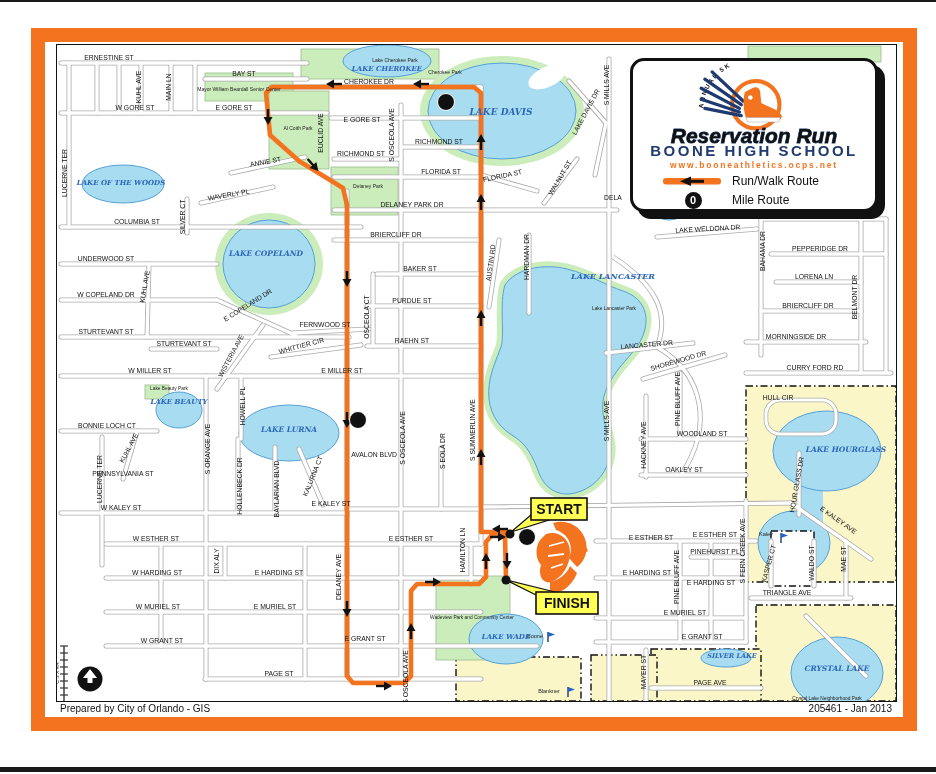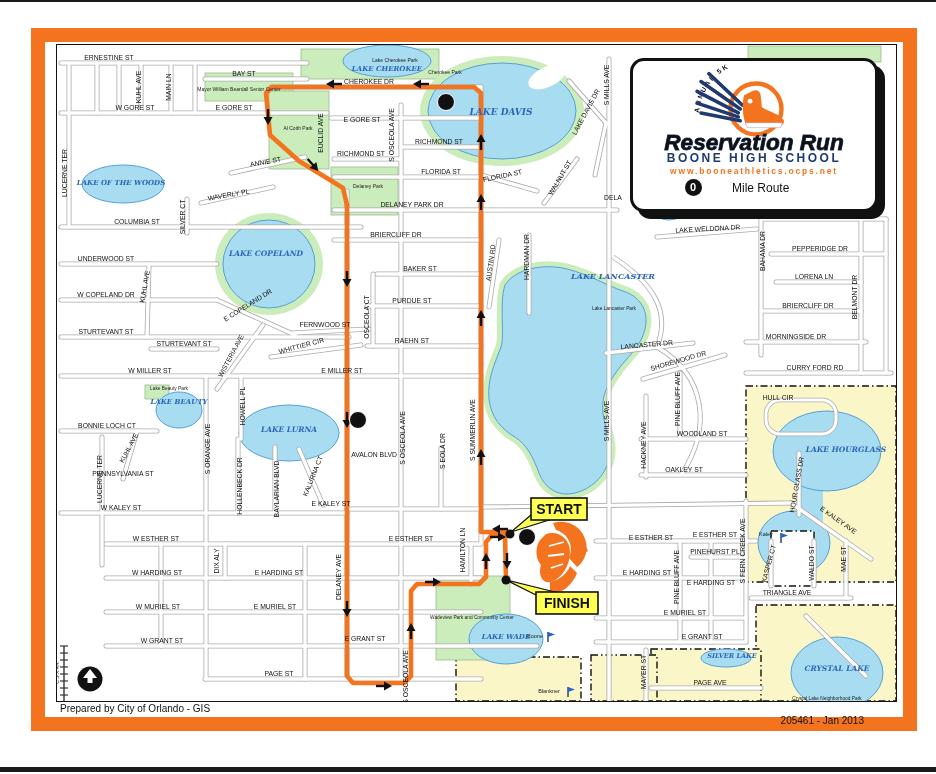--- a/index.html
+++ b/index.html
@@ -7,24 +7,24 @@
   .topline{position:absolute;left:0;top:0;width:936px;height:2px;background:#1a1a1a;}
   .bottombar{position:absolute;left:0;top:767px;width:936px;height:5px;background:#1a1a1a;}
   .frame{position:absolute;left:31px;top:28px;width:886px;height:703px;box-sizing:border-box;border:14px solid #F4731F;}
   .map{position:absolute;left:56px;top:44px;width:839px;height:656px;border:1px solid #111;background:#ffffff;overflow:hidden;}
   .map svg{display:block;}
   text{text-anchor:middle;fill:#101010;font-family:"Liberation Sans",sans-serif;}
   .lk{fill:#2C66B8;font-family:"DejaVu Serif",serif;font-style:italic;font-weight:bold;}
   .tn{fill:#222;}
   .footer{position:absolute;top:703px;font-size:10px;color:#111;}
   .footer.left{left:60px;}
-  .footer.right{right:72px;margin-top:12px;}
+  .footer.right{right:44px;}
   
   .legend{position:absolute;left:630px;top:58px;width:242px;height:148px;background:#fff;border:3.5px solid #111;border-radius:14px;box-shadow:7px 7px 0 0 #111;z-index:5;display:flex;flex-direction:column;align-items:center;}
-  .legend .school{font-size:12px;font-weight:bold;color:#1E3A70;letter-spacing:2.5px;margin-top:-6px;}
+  .legend .school{font-size:15px;font-weight:bold;color:#1E3A70;letter-spacing:2.5px;margin-top:-6px;}
   .legend .url{font-size:8.5px;font-weight:bold;color:#F4731F;letter-spacing:1.8px;margin-top:1px;}
   .legrow{display:flex;align-items:center;width:200px;height:19px;margin-top:2px;}
   .legrow .sym{width:78px;display:flex;justify-content:center;align-items:center;}
   .legrow .lab{font-size:12px;color:#111;}
   .milesym{width:17px;height:17px;border-radius:50%;background:#111;color:#fff;font-weight:bold;font-size:11px;line-height:17px;text-align:center;}
 </style>
 </head>
 <body>
 
 <div class="topline"></div>
@@ -541,20 +541,30 @@
       <path d="M100,34 L108,30 C113,27 117,30 117,36 L118,46 C126,51 136,53 140,59 C142,63 138,66 131,66 L103,66 C99,60 97,44 100,34 Z" fill="#F4731F"></path>
       <path d="M101,62 L139,62 L137,67 L103,67 Z" fill="#ffffff" stroke="#999" stroke-width="0.5"></path>
       <circle cx="106" cy="40" r="2.5" fill="#ffffff"></circle>
     </g>
     <text x="110" y="90" font-family="DejaVu Serif,serif" font-style="italic" font-weight="bold" font-size="23" fill="#F4731F" stroke="#1E3A70" stroke-width="0.9" paint-order="stroke">Reservation Run</text>
   </svg>
   <div class="school">BOONE HIGH SCHOOL</div>
   <div class="url">www.booneathletics.ocps.net</div>
   <div class="legrow">
     <div class="sym">
+      <svg width="70" height="14">
+          <rect x="5" y="4" width="58" height="6.5" rx="3" fill="#F4731F"></rect>
+          <polygon points="22,7.2 33,2.5 33,12" fill="#111"></polygon>
+          <rect x="32" y="5.8" width="14" height="3" fill="#111"></rect>
+        </svg>
+    </div>
+    <div class="lab">Run/Walk Route</div>
+  </div>
+  <div class="legrow">
+    <div class="sym">
         <div class="milesym">0</div>
       </div>
     <div class="lab">Mile Route</div>
   </div>
 </div>
 
 <div class="footer left">Prepared by City of Orlando - GIS</div>
 <div class="footer right">205461 - Jan 2013</div>
 <div class="bottombar"></div>
 

